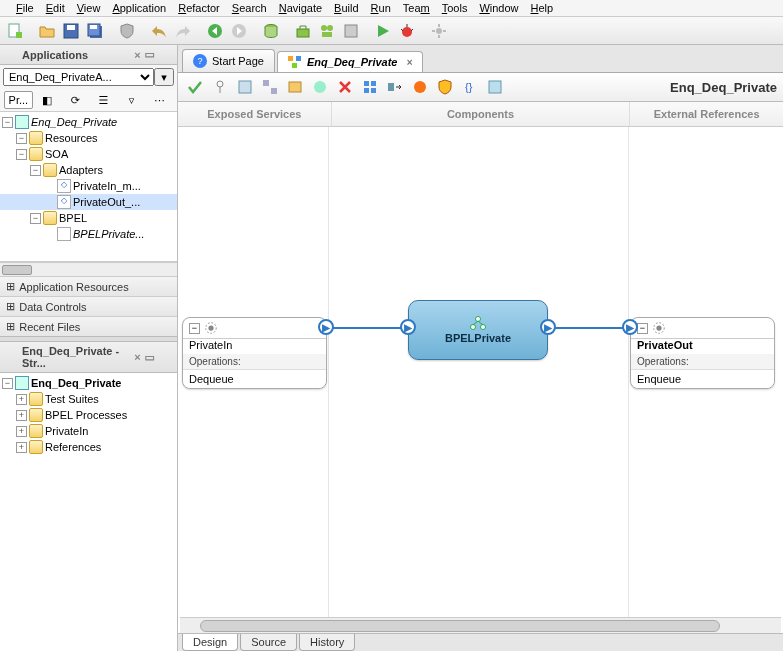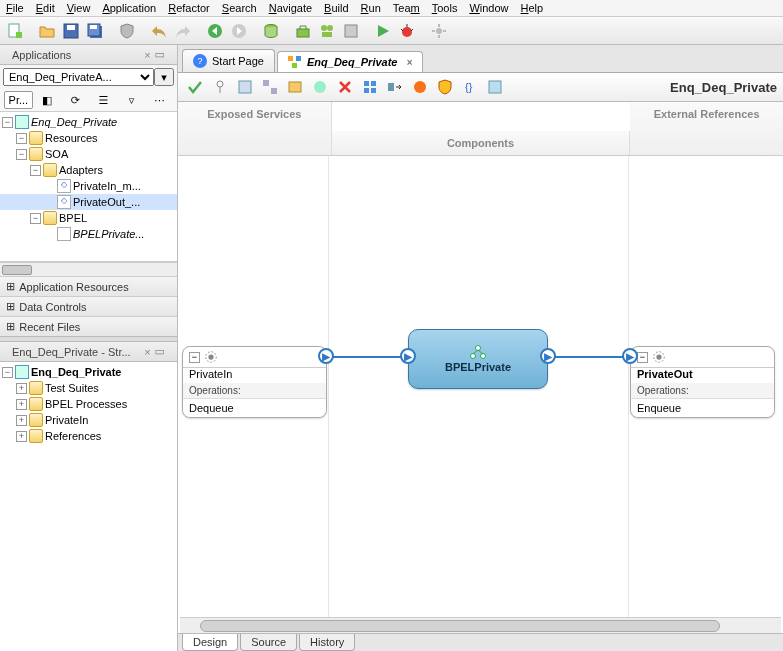--- a/index.html
+++ b/index.html
@@ -1,34 +1,34 @@
 <!DOCTYPE html>
 <html><head>
 <meta charset="utf-8">
 <style>
 * { margin: 0; padding: 0; box-sizing: border-box; font-family: "Segoe UI", Tahoma, sans-serif; font-size: 11px; }
 body { background: #ededed; width: 783px; height: 651px; overflow: hidden; display: flex; flex-direction: column; }
 
 
-.menubar { background: #f5f5f5; border-bottom: 1px solid #ccc; padding: 2px 6px; display: flex; gap: 12px; }
+.menubar { background: #f5f5f5; border-bottom: 1px solid #ccc; padding: 2px 16px; display: flex; gap: 12px; }
 .menubar span { cursor: default; }
 .menubar span u { text-decoration: underline; }
 
 
 .toolbar { background: linear-gradient(#f9f9f9,#e8e8e8); border-bottom: 1px solid #bbb; padding: 2px 4px; display: flex; gap: 2px; align-items: center; height: 28px; }
 .tbtn { width: 22px; height: 22px; display: inline-flex; align-items: center; justify-content: center; border-radius: 3px; }
 .tsep { width: 6px; }
 .icon { display:inline-block; width:16px; height:16px; }
 
 
 .main { flex: 1; display: flex; overflow: hidden; }
 
 
 .leftcol { width: 178px; display: flex; flex-direction: column; border-right: 1px solid #bbb; background: #f5f5f5; }
-.panel-title { background: linear-gradient(#f0f0f0,#e2e2e2); border-bottom: 1px solid #bbb; padding: 3px 12px; font-weight: normal; display:flex; align-items:center; gap:4px; color:#444; }
+.panel-title { background: linear-gradient(#f0f0f0,#e2e2e2); border-bottom: 1px solid #bbb; padding: 3px 22px; font-weight: bold; display:flex; align-items:center; gap:4px; color:#444; }
 .panel-title .spacer{flex:1}
 .combo { margin: 3px; display:flex; }
 .combo select { flex:1; font-size:11px; padding:1px; }
 .mini-toolbar { display:flex; gap:1px; padding:2px 4px; border-bottom:1px solid #ccc; background:#f7f7f7; }
 .mini-toolbar .mtbtn{ width:34px;height:18px; display:inline-flex;align-items:center;justify-content:center;border-radius:2px;}
 .tree { flex:1; background:#fff; overflow:auto; padding:2px 0; border-bottom:1px solid #ccc;}
 .tree-node { white-space:nowrap; padding:1px 2px; display:flex; align-items:center; gap:2px; }
 .tree-node.sel { background:#cfe3ff; }
 .tw0{padding-left:2px}.tw1{padding-left:16px}.tw2{padding-left:30px}.tw3{padding-left:44px}
 .twist{ width:11px;height:11px; display:inline-flex;align-items:center;justify-content:center; font-size:9px; color:#555;border:1px solid #999; background:#fff;}
@@ -47,21 +47,21 @@
 .tab{ padding:4px 10px; border:1px solid #aaa; border-bottom:none; background:linear-gradient(#fdfdfd,#eaeaea); border-radius:4px 4px 0 0; margin-right:2px; display:flex; align-items:center; gap:5px;}
 .tab.active{ background:#fff; font-style:italic; font-weight:bold; }
 .closex{ color:#777; font-size:10px; margin-left:4px;}
 
 .editor-toolbar{ background:linear-gradient(#fff,#eee); border-bottom:1px solid #bbb; padding:3px 6px; display:flex;align-items:center; gap:3px;}
 .editor-toolbar .title{ margin-left:auto; font-weight:bold; font-size:13px; color:#333;}
 
 .canvas-wrap{ flex:1; display:flex; flex-direction:column; background:#fff;}
 .canvas-head{ display:flex; border-bottom:1px solid #ccc;}
 .lane-title{ flex:1; text-align:center; padding:6px 4px; color:#888; font-weight:bold; background:linear-gradient(#fafafa,#efefef); border-right:1px solid #ddd;}
-.lane-title.wide{flex:2;margin-top:29px;}
+.lane-title.wide{flex:2;}
 .lane-title:last-child{border-right:none;}
 .canvas{ flex:1; position:relative; background:#fff; overflow:hidden;}
 .lane-sep{position:absolute; top:0; bottom:0; width:1px; background:#e5e5e5;}
 
 .svc-box{ position:absolute; width:145px; border:1px solid #aaa; border-radius:8px; background:#fff; box-shadow:0 1px 2px rgba(0,0,0,.15);}
 .svc-head{ display:flex; align-items:center; gap:4px; padding:3px 6px; font-weight:bold; border-bottom:1px solid #ccc;}
 .svc-sub{ padding:2px 6px; background:#f4f4f4; border-bottom:1px solid #ddd; font-size:10px; color:#444;}
 .svc-op{ padding:3px 6px; border-top:0; font-size:11px; background:#fff; border-bottom-left-radius:8px;border-bottom-right-radius:8px;}
 
 .bpel-box{ position:absolute; width:140px; height:60px; border:1px solid #3b76a3; border-radius:10px; background:linear-gradient(#a7d4ee,#6fb2d6); box-shadow:0 1px 2px rgba(0,0,0,.2); display:flex; flex-direction:column; align-items:center; justify-content:center; color:#0c2e45; font-weight:bold; font-size:11px;}

